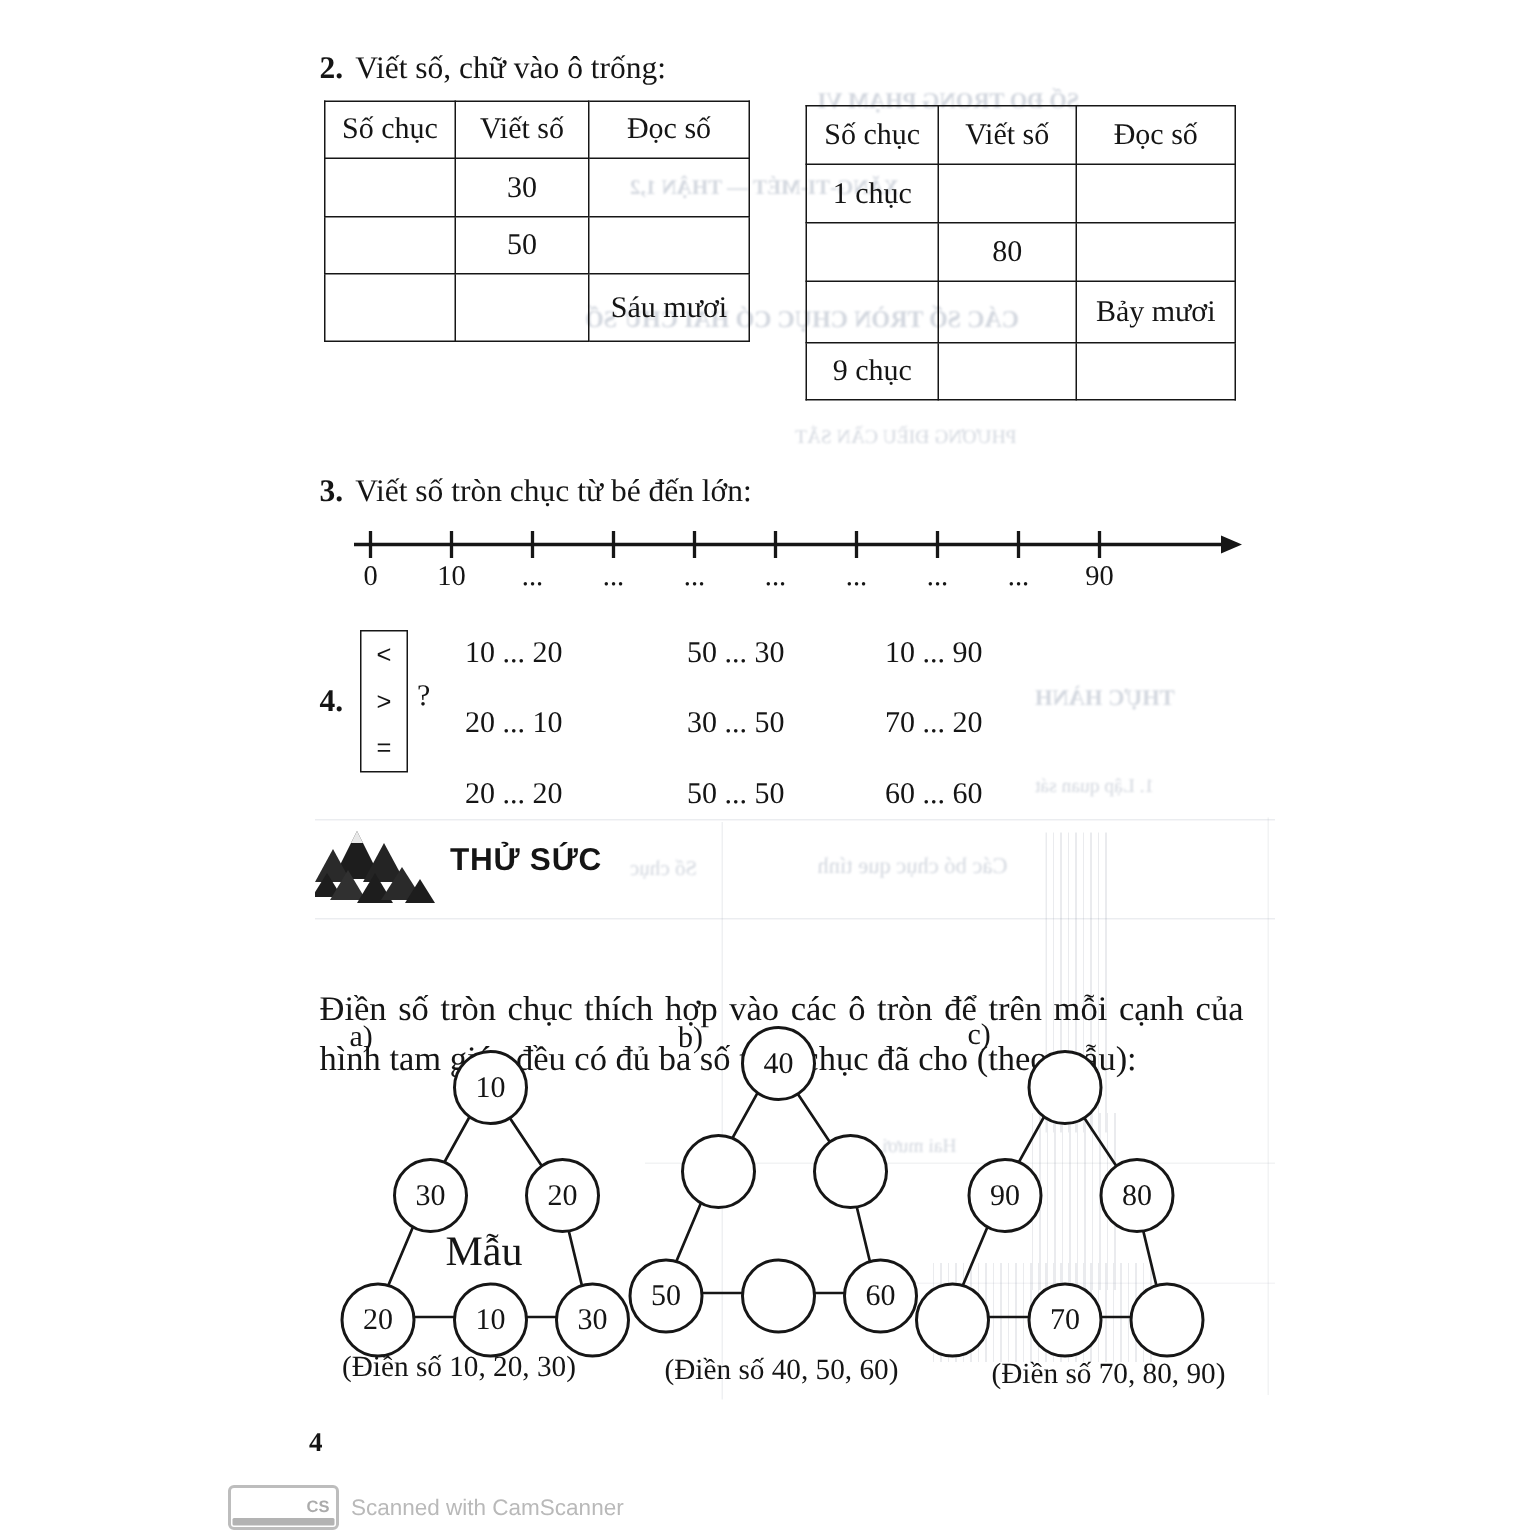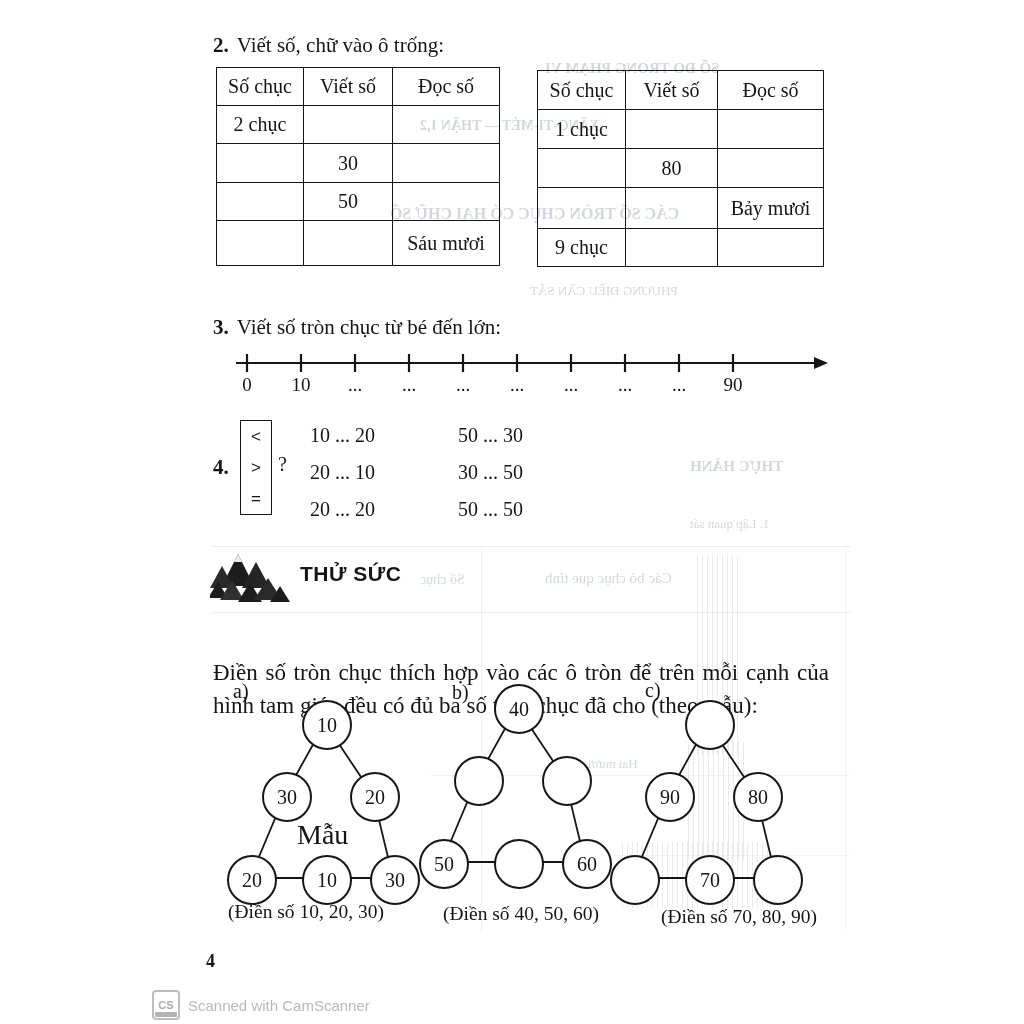--- a/index.html
+++ b/index.html
@@ -28,42 +28,42 @@
 
   
   .numberline{position:absolute;}
   .numberline svg{display:block;}
   .tick-label{position:absolute;top:28px;width:44px;text-align:center;font-size:19px;}
 
   
   .sign-box{position:absolute;width:30px;height:93px;border:1.9px solid #161616;
       display:flex;flex-direction:column;justify-content:space-around;align-items:center;
       font-size:17px;font-family:"Liberation Sans",sans-serif;}
-  .cmp-col{position:absolute;display:flex;flex-direction:column;gap:14px;font-size:20px;}
+  .cmp-col{position:absolute;display:flex;flex-direction:column;gap:24px;font-size:20px;}
   .cmp-col span{display:block;height:23px;white-space:nowrap;}
 
   
   .challenge-title{position:absolute;font-family:"Liberation Sans",sans-serif;
       font-weight:bold;font-size:21px;letter-spacing:.5px;}
   .instructions{position:absolute;width:616px;font-size:23px;line-height:33px;text-align:justify;margin-top:36px;}
 
   .tri-box{position:absolute;width:220px;height:210px;}
   .tri-box svg{position:absolute;left:0;top:0;}
   .node{position:absolute;width:46px;height:46px;border:2px solid #161616;border-radius:50%;
       background:#ffffff;display:flex;align-items:center;justify-content:center;font-size:20px;}
   .tri-label{position:absolute;font-size:20px;}
   .tri-note{position:absolute;font-size:28px;}
   .tri-caption{position:absolute;font-size:19.5px;white-space:nowrap;}
 
   
   .page-num{position:absolute;font-weight:bold;font-size:18px;}
   .watermark{position:absolute;display:flex;align-items:center;gap:8px;
       font-family:"Liberation Sans",sans-serif;color:#b9b9b9;}
   .cs-logo{width:24px;height:26px;border:2px solid #bdbdbd;border-radius:4px;position:relative;
-      display:flex;align-items:center;justify-content:center;font-size:11px;font-weight:bold;color:#ababab;}
+      display:flex;align-items:center;justify-content:center;font-size:11px;font-weight:bold;color:#ababab;padding-left:46px;}
   .cs-logo::after{content:"";position:absolute;left:1px;right:1px;bottom:1px;height:5px;background:#b3b3b3;border-radius:1px;}
   .wm-text{font-size:15px;}
 </style>
 </head>
 <body>
 
 <div class="page">
 
   <div class="bleed">
     <span class="bt bold" style="left:545px;top:60px;font-size:15px;">SỐ ĐO TRONG PHẠM VI</span>
@@ -97,25 +97,20 @@
     <colgroup>
         <col style="width:87px">
         <col style="width:89px">
         <col style="width:107px">
       </colgroup>
     <tbody>
         <tr style="height:38px">
       <th>Số chục</th>
       <th>Viết số</th>
       <th>Đọc số</th>
-    </tr>
-    <tr style="height:38px">
-      <td>2 chục</td>
-      <td></td>
-      <td></td>
     </tr>
     <tr style="height:39px">
       <td></td>
       <td>30</td>
       <td></td>
     </tr>
     <tr style="height:38px">
       <td></td>
       <td>50</td>
       <td></td>
@@ -205,20 +200,25 @@
   <div class="cmp-col" style="left:310px;top:424px;">
     <span>10 ... 20</span>
     <span>20 ... 10</span>
     <span>20 ... 20</span>
   </div>
   <div class="cmp-col" style="left:458px;top:424px;">
     <span>50 ... 30</span>
     <span>30 ... 50</span>
     <span>50 ... 50</span>
   </div>
+  <div class="cmp-col" style="left:590px;top:424px;">
+    <span>10 ... 90</span>
+    <span>70 ... 20</span>
+    <span>60 ... 60</span>
+  </div>
 
   <svg class="abs" style="left:210px;top:548px;" width="82" height="58">
     <polygon points="28,6 44,38 12,38" fill="#1d1d1d"></polygon>
     <polygon points="28,6 32,14 24,14" fill="#ffffff" opacity="0.9"></polygon>
     <polygon points="12,18 24,40 0,40" fill="#2a2a2a"></polygon>
     <polygon points="46,14 60,40 32,40" fill="#242424"></polygon>
     <polygon points="8,34 18,50 -2,50" fill="#1d1d1d"></polygon>
     <polygon points="22,32 34,52 10,52" fill="#303030"></polygon>
     <polygon points="40,34 52,54 28,54" fill="#1d1d1d"></polygon>
     <polygon points="58,30 72,52 44,52" fill="#2a2a2a"></polygon>

